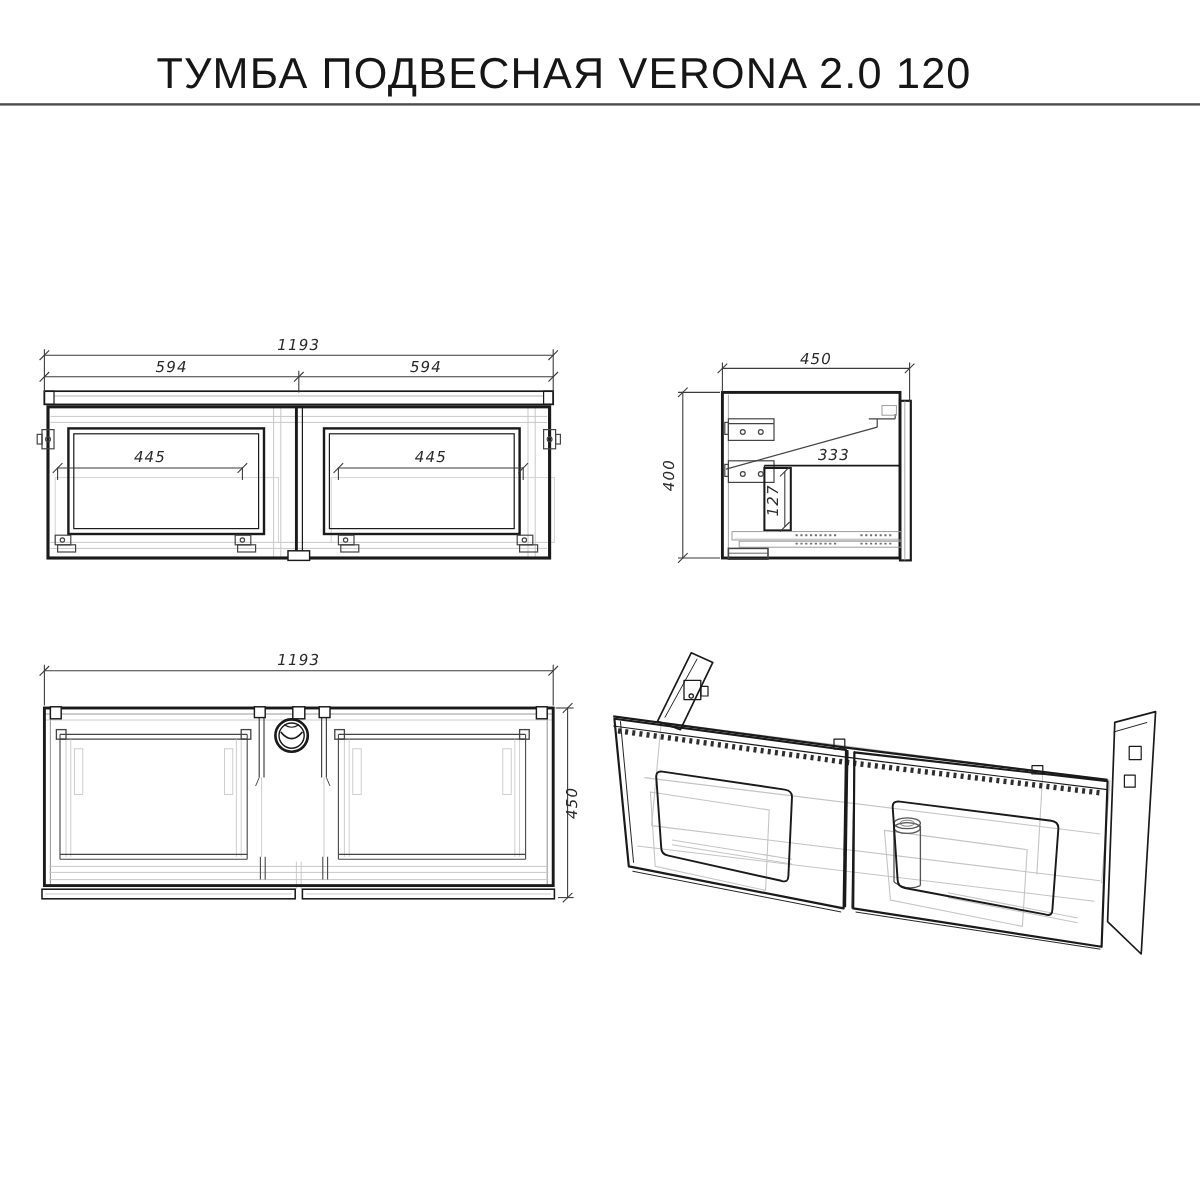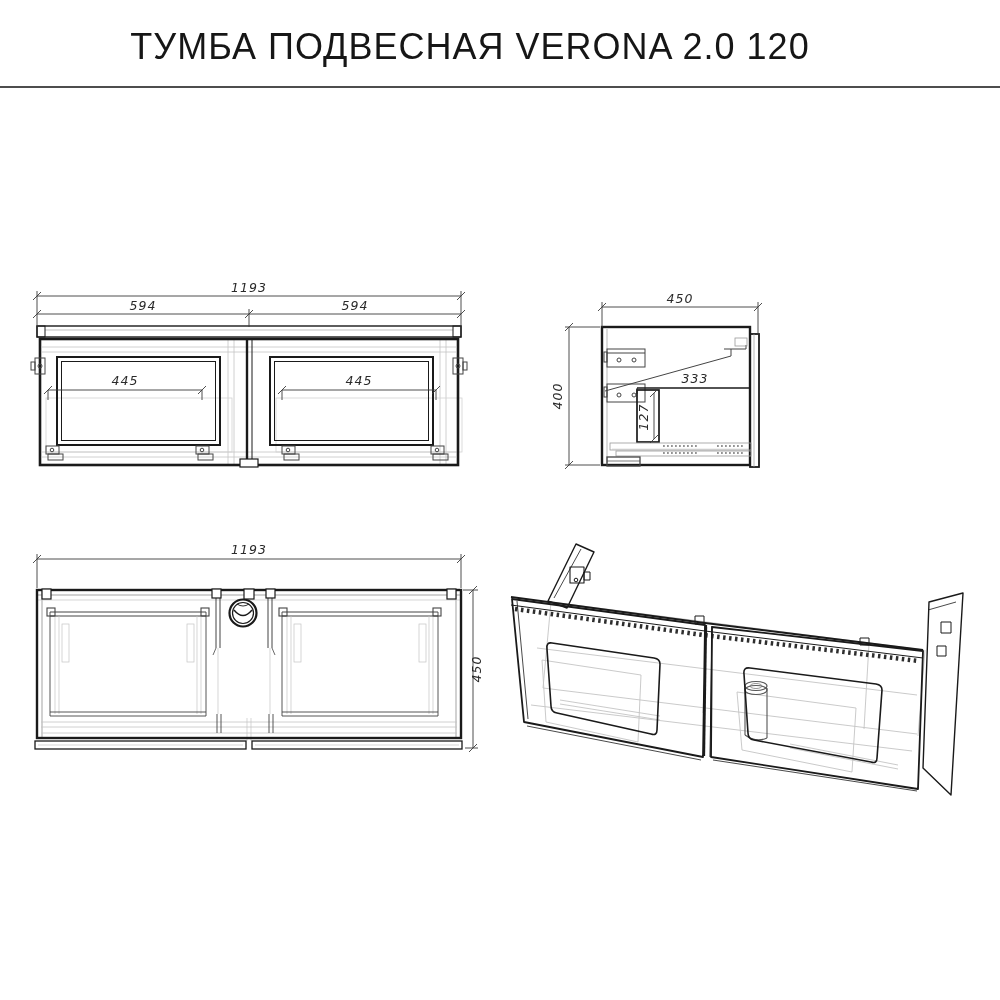--- a/index.html
+++ b/index.html
@@ -1,18 +1,18 @@
 <!DOCTYPE html>
 <html><head>
 <meta charset="utf-8">
 <style>
   html,body{margin:0;padding:0;background:#ffffff;}
   body{width:1000px;height:1000px;position:relative;overflow:hidden;
        font-family:"Liberation Sans",sans-serif;}
-  .title{position:absolute;top:26px;left:0;width:940px;text-align:center;
+  .title{position:absolute;top:40px;left:0;width:940px;text-align:center;
          font-size:36px;font-weight:500;letter-spacing:1px;color:#161616;
          white-space:nowrap;}
   .divider{position:absolute;top:86px;left:0;width:1000px;height:2px;
            background:#4d4d4d;}
   svg.drawing{position:absolute;top:0;left:0;}
   svg text{font:italic 12.5px "DejaVu Sans",sans-serif;fill:#2a2a2a;
            letter-spacing:1px;text-anchor:middle;}
   .ink{stroke:#1a1a1a;fill:none;}
   .thin{stroke:#444444;fill:none;}
   .lt{stroke:#c4c4c4;fill:none;}

